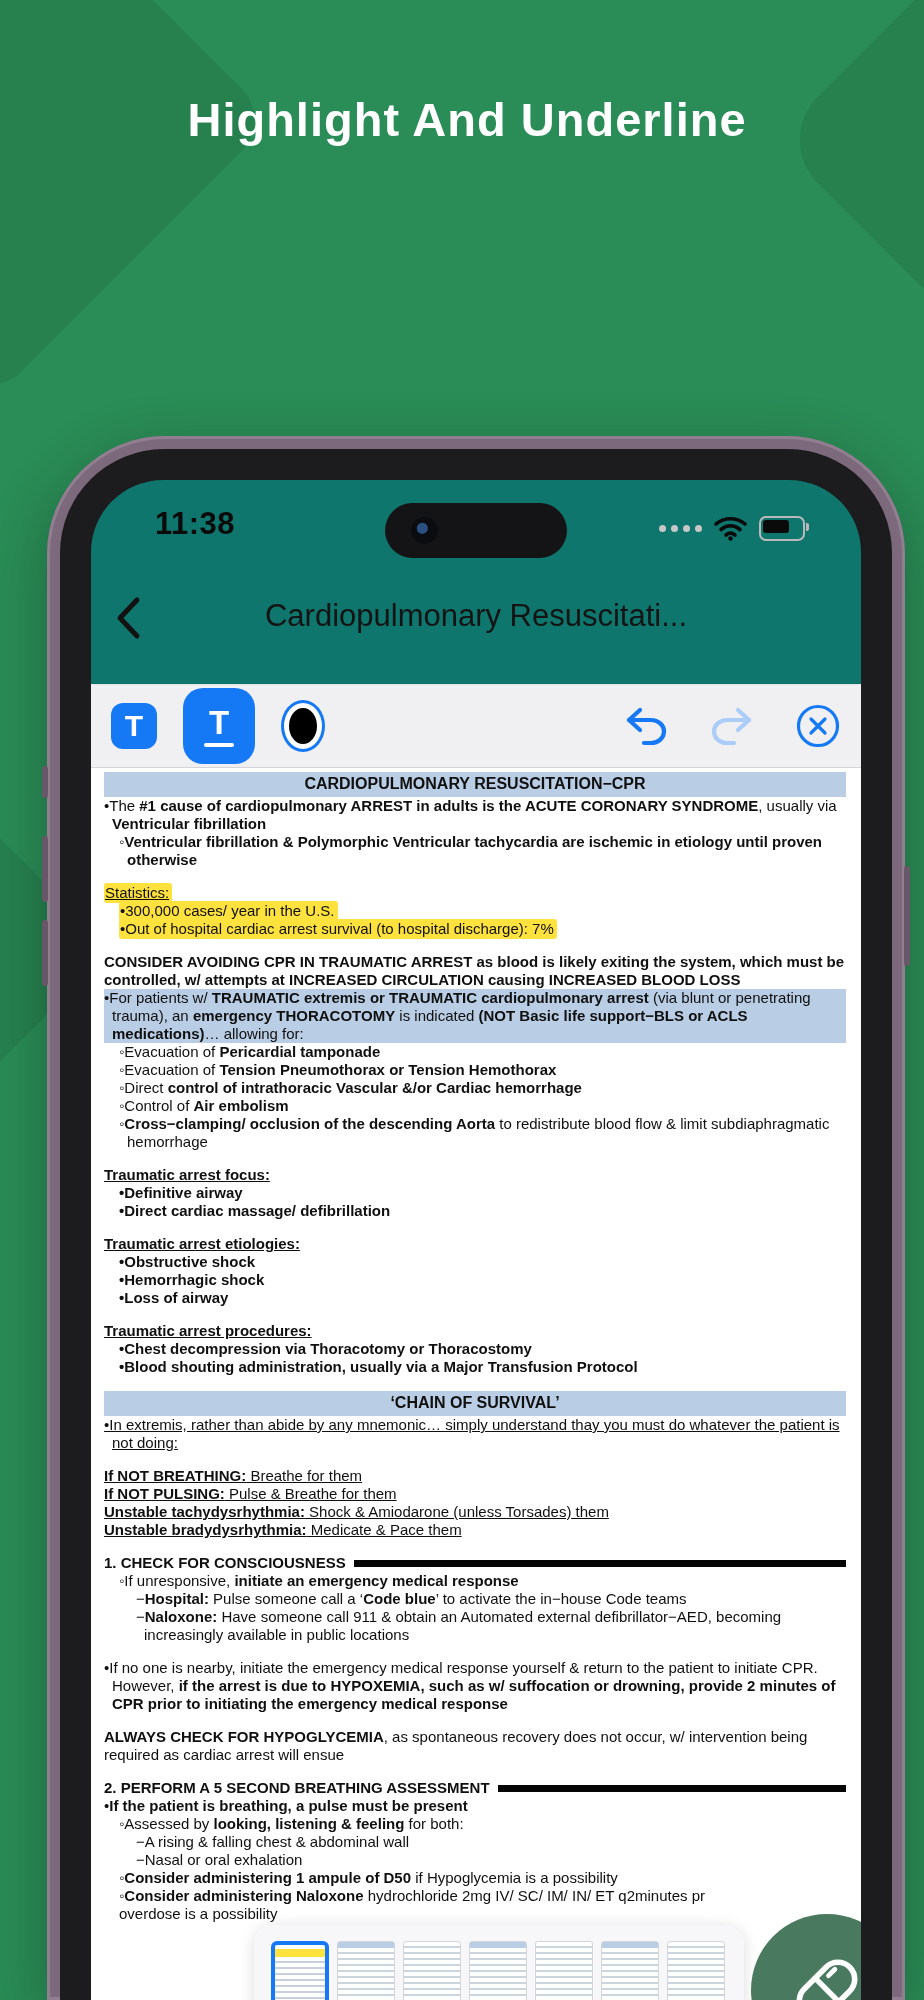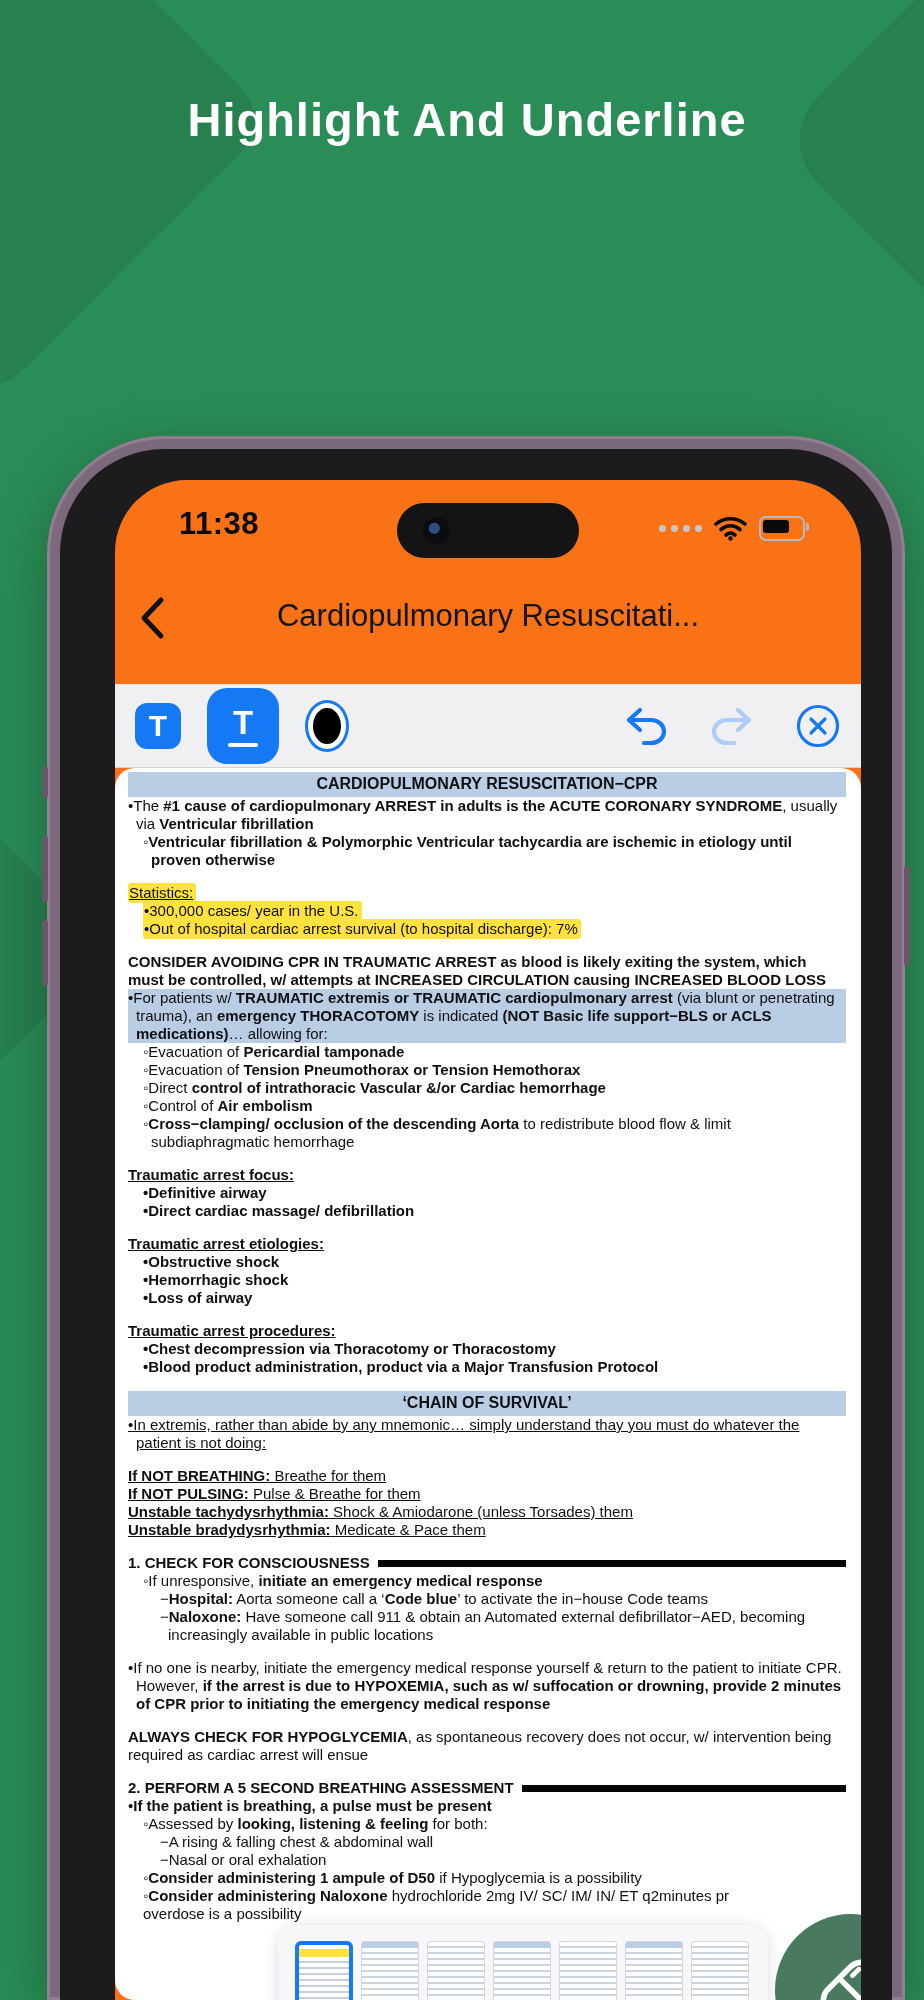--- a/index.html
+++ b/index.html
@@ -17,21 +17,21 @@
     background:#7c697c;border-radius:118px 118px 0 0;
     box-shadow:inset 0 0 0 3px #917e90, 0 20px 60px rgba(0,0,0,.28);}
   .sidebtn{position:absolute;width:6px;background:#685768;border-radius:3px;}
   .sb1{left:-5px;top:330px;height:32px;}
   .sb2{left:-5px;top:400px;height:66px;}
   .sb3{left:-5px;top:484px;height:66px;}
   .sb4{right:-5px;top:430px;height:100px;}
   .bezel{position:absolute;left:13px;right:13px;top:13px;bottom:0;
     background:#1c1c1e;border-radius:104px 104px 0 0;}
   .screen{position:absolute;left:31px;right:31px;top:31px;bottom:0;
-    background:#f97316;border-radius:72px 72px 0 0;overflow:hidden;margin-left:24px;}
+    background:#0f766e;border-radius:72px 72px 0 0;overflow:hidden;}
   
   .statusbar{position:relative;height:78px;}
   .time{position:absolute;left:64px;top:26px;font-size:31px;font-weight:700;color:#0a0a0a;letter-spacing:.5px;}
   .island{position:absolute;left:50%;transform:translateX(-50%);top:23px;width:182px;height:55px;
     background:#141416;border-radius:28px;}
   .camera{position:absolute;left:26px;top:14px;width:27px;height:27px;border-radius:50%;
     background:radial-gradient(circle at 42% 42%,#2c4f82 0 5px,#0b0c10 6px);}
   .sicons{position:absolute;right:56px;top:36px;display:flex;align-items:center;gap:12px;}
   .dots{display:flex;gap:5px;align-items:center;}
   .dot{width:7px;height:7px;border-radius:50%;background:#c7c7c9;}
@@ -51,21 +51,21 @@
   .btn-ul{width:72px;height:76px;border-radius:20px;background:#1579f6;color:#fff;
     display:flex;flex-direction:column;align-items:center;justify-content:center;font-size:33px;font-weight:600;line-height:1;}
   .btn-ul .bar{width:30px;height:4px;background:#fff;border-radius:2px;margin-top:4px;}
   .swatch{width:38px;height:46px;border-radius:50%;border:3px solid #1579f6;background:#fff;
     display:flex;align-items:center;justify-content:center;}
   .swatch .ink{width:28px;height:36px;border-radius:50%;background:#000;}
   .tright{margin-left:auto;display:flex;align-items:center;gap:40px;}
   .iconbtn{display:flex;align-items:center;justify-content:center;}
   
   .docarea{position:relative;height:1232px;background:#ffffff;overflow:hidden;
-    padding:4px 15px 0 13px;box-sizing:border-box;font-size:15px;line-height:18px;color:#101010;border-radius:20px;}
+    padding:4px 15px 0 13px;box-sizing:border-box;font-size:15px;line-height:18px;color:#101010;}
   .doc-header{background:#b9cde5;text-align:center;font-weight:700;font-size:16px;padding:3px 0 4px;}
   .doc-line{min-height:18px;}
   .sp{height:15px;}
   .b{font-weight:700;}
   .u{text-decoration:underline;text-align:center;}
   .hl-y{background:#ffe23e;border-radius:3px;padding:1px 3px 2px 1px;-webkit-box-decoration-break:clone;box-decoration-break:clone;}
   .bg-blue{background:#b9cde5;}
   .i0{padding-left:0;}
   .i1{padding-left:15px;}
   .i2{padding-left:32px;}
@@ -188,36 +188,36 @@
             <div class="doc-line i1 hang"><span class="b">•Definitive airway</span></div>
             <div class="doc-line i1 hang"><span class="b">•Direct cardiac massage/ defibrillation</span></div>
             <div class="sp"></div>
             <div class="doc-line i0"><span class="b u">Traumatic arrest etiologies:</span></div>
             <div class="doc-line i1 hang"><span class="b">•Obstructive shock</span></div>
             <div class="doc-line i1 hang"><span class="b">•Hemorrhagic shock</span></div>
             <div class="doc-line i1 hang"><span class="b">•Loss of airway</span></div>
             <div class="sp"></div>
             <div class="doc-line i0"><span class="b u">Traumatic arrest procedures:</span></div>
             <div class="doc-line i1 hang"><span class="b">•Chest decompression via Thoracotomy or Thoracostomy</span></div>
-            <div class="doc-line i1 hang"><span class="b">•Blood product administration, product via a Major Transfusion Protocol</span></div>
+            <div class="doc-line i1 hang"><span class="b">•Blood shouting administration, usually via a Major Transfusion Protocol</span></div>
             <div class="sp"></div>
             <div class="doc-header">‘CHAIN OF SURVIVAL’</div>
             <div class="doc-line i0 hang"><span class="u">•In extremis, rather than abide by any mnemonic… simply understand thay you must do whatever the patient is not doing:</span></div>
             <div class="sp"></div>
             <div class="doc-line i0"><span class="b u">If NOT BREATHING:</span><span class="u"> Breathe for them</span></div>
             <div class="doc-line i0"><span class="b u">If NOT PULSING:</span><span class="u"> Pulse &amp; Breathe for them </span></div>
             <div class="doc-line i0"><span class="b u">Unstable tachydysrhythmia:</span><span class="u"> Shock &amp; Amiodarone (unless Torsades) them</span></div>
             <div class="doc-line i0"><span class="b u">Unstable bradydysrhythmia:</span><span class="u"> Medicate &amp; Pace them</span></div>
             <div class="sp"></div>
             <div class="doc-line i0 with-rule">
               <span class="b">1. CHECK FOR CONSCIOUSNESS</span>
               <span class="rule"></span>
             </div>
             <div class="doc-line i1 hang"><span>◦If unresponsive, </span><span class="b">initiate an emergency medical response</span></div>
-            <div class="doc-line i2 hang"><span>−</span><span class="b">Hospital:</span><span> Aorta someone call a ‘</span><span class="b">Code blue</span><span>’ to activate the in−house Code teams</span></div>
+            <div class="doc-line i2 hang"><span>−</span><span class="b">Hospital:</span><span> Pulse someone call a ‘</span><span class="b">Code blue</span><span>’ to activate the in−house Code teams</span></div>
             <div class="doc-line i2 hang"><span>−</span><span class="b">Naloxone:</span><span> Have someone call 911 &amp; obtain an Automated external defibrillator−AED, becoming increasingly available in public locations</span></div>
             <div class="sp"></div>
             <div class="doc-line i0 hang"><span>•If no one is nearby, initiate the emergency medical response yourself &amp; return to the patient to initiate CPR. However, </span><span class="b">if the arrest is due to HYPOXEMIA, such as w/ suffocation or drowning, provide 2 minutes of CPR prior to initiating the emergency medical response</span></div>
             <div class="sp"></div>
             <div class="doc-line i0"><span class="b">ALWAYS CHECK FOR HYPOGLYCEMIA</span><span>, as spontaneous recovery does not occur, w/ intervention being required as cardiac arrest will ensue</span></div>
             <div class="sp"></div>
             <div class="doc-line i0 with-rule">
               <span class="b">2. PERFORM A 5 SECOND BREATHING ASSESSMENT</span>
               <span class="rule"></span>
             </div>

